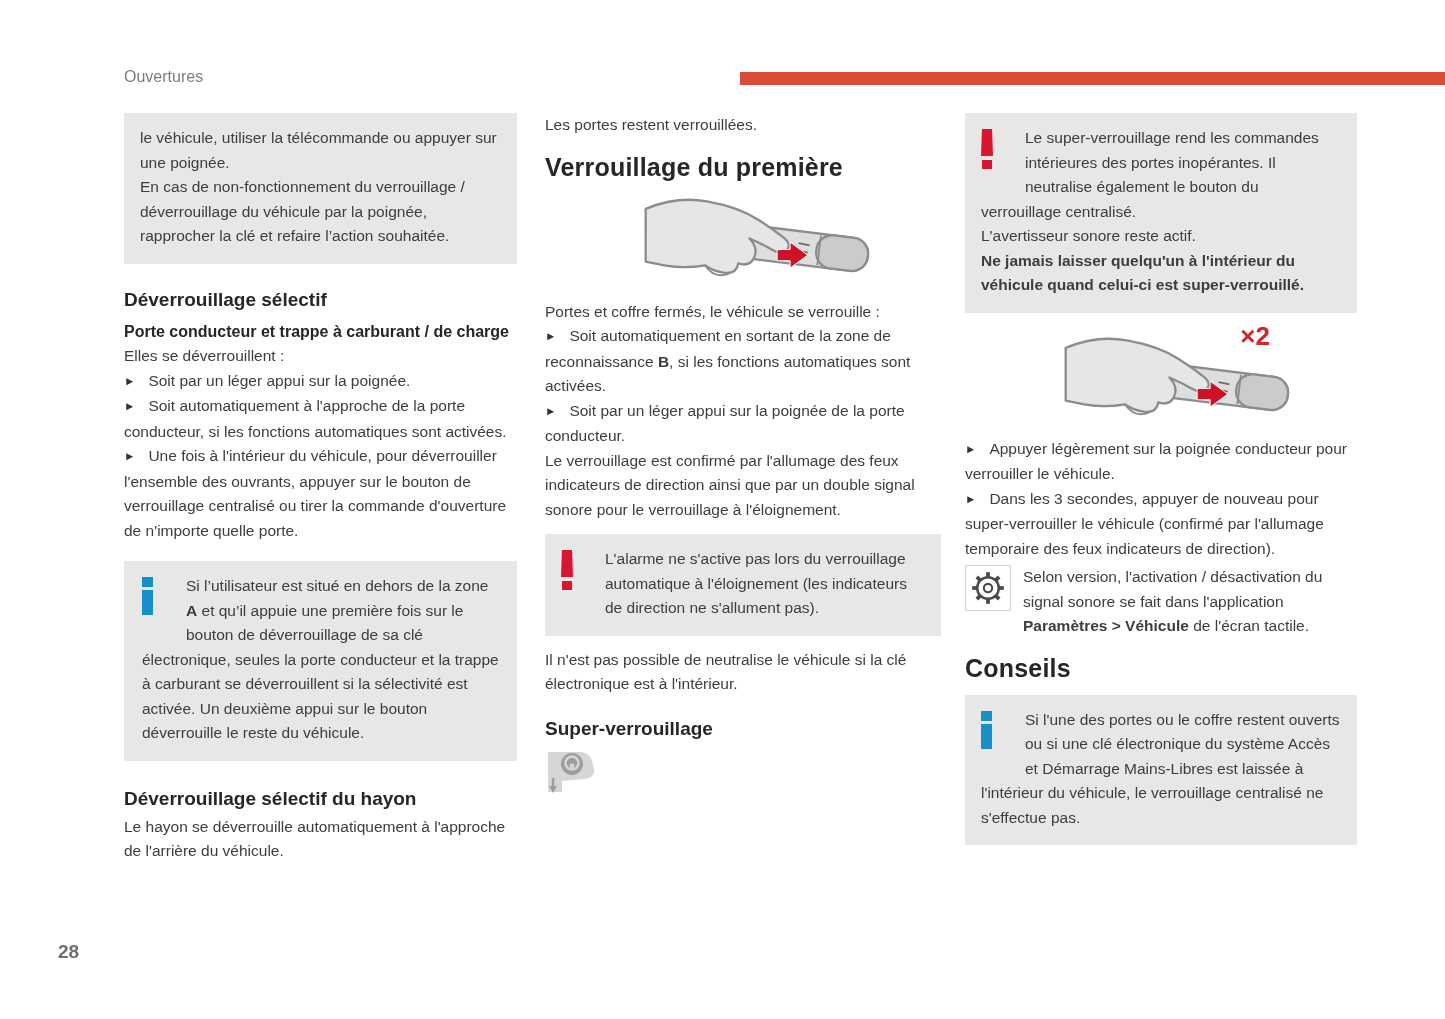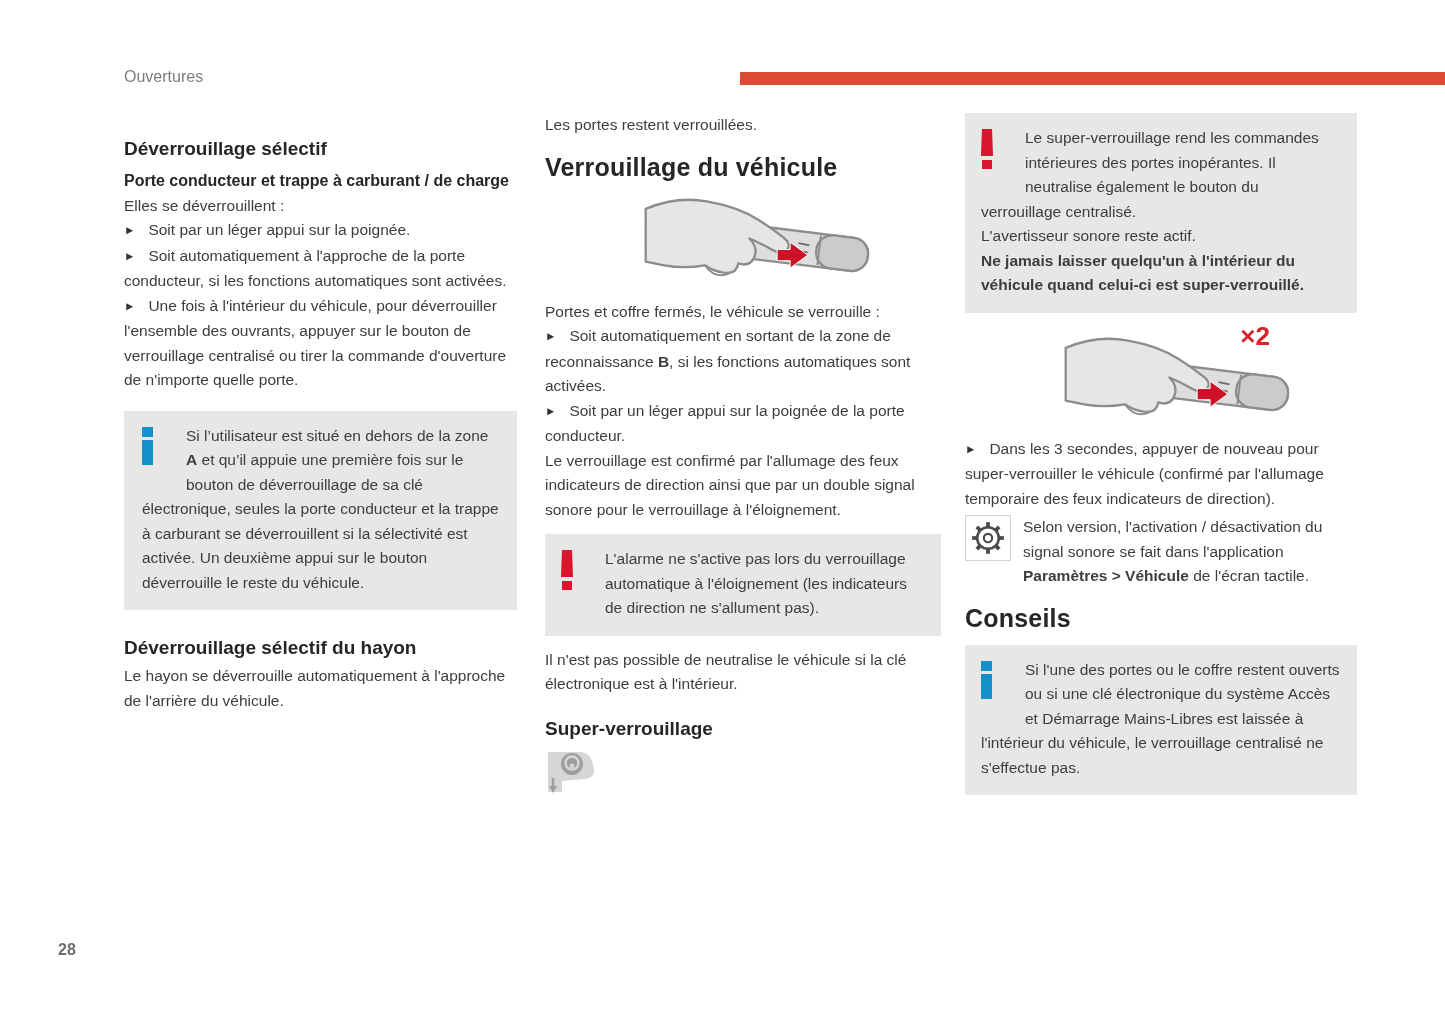--- a/index.html
+++ b/index.html
@@ -34,36 +34,40 @@
   .i-icon .stem{width:11px;height:25px;background:var(--info-blue);margin-top:3px;}
   .w-icon .bar{width:12px;height:27px;background:var(--warning-red);clip-path:polygon(8% 0,92% 0,100% 100%,0 100%);}
   .w-icon .dot{width:10px;height:9px;background:var(--warning-red);margin-top:4px;margin-left:1px;}
 
   .gear-float{float:left;width:58px;height:52px;}
   .gear-box{width:46px;height:46px;border:1px solid #d2d2d2;background:#fff;display:flex;align-items:center;justify-content:center;}
 
   .illu{position:relative;}
   .x2{position:absolute;top:-4px;right:28px;color:#d8232a;font-weight:bold;font-size:26px;line-height:26px;}
 
-  .page-num{position:absolute;left:58px;top:941px;font-size:16px;font-weight:bold;color:#6e6e6e;}
+  .page-num{position:absolute;left:58px;top:941px;font-size:19px;font-weight:bold;color:#6e6e6e;}
 
   .mt4{margin-top:4px;} .mt8{margin-top:8px;} .mt12{margin-top:12px;}
   .mt14{margin-top:14px;} .mt18{margin-top:18px;padding-left:18px;} .mt20{margin-top:20px;}
   .mt24{margin-top:24px;} .mt26{margin-top:26px;}
 </style>
 </head>
 <body>
 
 <div class="page">
 
   <div class="running-head">Ouvertures</div>
   <div class="accent-rule"></div>
 
   <div class="col" id="col1">
 
+    <div class="gbox">
+      <p>le véhicule, utiliser la télécommande ou appuyer sur une poignée.</p>
+      <p>En cas de non-fonctionnement du verrouillage / déverrouillage du véhicule par la poignée, rapprocher la clé et refaire l’action souhaitée.</p>
+    </div>
 
     <h2 class="mt24">Déverrouillage sélectif</h2>
     <h3 class="mt8">Porte conducteur et trappe à carburant / de charge</h3>
     <p>Elles se déverrouillent :</p>
 
     <p class="bullet"><span class="tri">►</span><span>Soit par un léger appui sur la poignée.</span></p>
     <p class="bullet"><span class="tri">►</span><span>Soit automatiquement à l'approche de la porte conducteur, si les fonctions automatiques sont activées.</span></p>
     <p class="bullet"><span class="tri">►</span><span>Une fois à l'intérieur du véhicule, pour déverrouiller l'ensemble des ouvrants, appuyer sur le bouton de verrouillage centralisé ou tirer la commande d'ouverture de n'importe quelle porte.</span></p>
 
     <div class="gbox mt18">
@@ -75,21 +79,21 @@
     </div>
 
     <h2 class="mt26">Déverrouillage sélectif du hayon</h2>
     <p class="mt4">Le hayon se déverrouille automatiquement à l'approche de l'arrière du véhicule.</p>
   </div>
 
   <div class="col" id="col2">
 
     <p>Les portes restent verrouillées.</p>
 
-    <h1 class="mt14">Verrouillage du véhicule</h1>
+    <h1 class="mt14">Verrouillage du première</h1>
 
     <div class="illu" style="margin:12px 0 6px 98px;width:235px;height:100px;">
       <svg width="235" height="100" viewBox="0 0 240 108">
         <g transform="rotate(7 160 62)">
           <rect x="88" y="40" width="148" height="36" rx="17" fill="#dedede" stroke="#8c8c8c" stroke-width="2.5"></rect>
           <rect x="180" y="40" width="56" height="36" rx="17" fill="#cbcbcb" stroke="#8c8c8c" stroke-width="2.5"></rect>
           <line x1="183" y1="42" x2="183" y2="74" stroke="#8c8c8c" stroke-width="2"></line>
           <line x1="160" y1="53" x2="172" y2="54" stroke="#6a6a6a" stroke-width="2"></line>
           <line x1="159" y1="61" x2="171" y2="62" stroke="#6a6a6a" stroke-width="2"></line>
         </g>
@@ -149,20 +153,21 @@
           <line x1="183" y1="42" x2="183" y2="74" stroke="#8c8c8c" stroke-width="2"></line>
           <line x1="160" y1="53" x2="172" y2="54" stroke="#6a6a6a" stroke-width="2"></line>
           <line x1="159" y1="61" x2="171" y2="62" stroke="#6a6a6a" stroke-width="2"></line>
         </g>
         <path d="M-4,16 Q30,2 62,8 Q96,14 118,28 Q134,38 146,48 Q154,55 148,61 Q142,66 132,60 Q120,53 108,48 Q118,58 113,69 Q108,79 96,75 Q94,87 80,85 Q68,83 60,77 Q38,81 16,77 L-4,73 Z" fill="#e6e6e6" stroke="#8c8c8c" stroke-width="2.5" stroke-linejoin="round"></path>
         <path d="M60,77 Q70,92 86,86" fill="none" stroke="#8c8c8c" stroke-width="2"></path>
         <path d="M138,60 h14 v-8 l19,14 -19,14 v-8 h-14 z" fill="#ce1126" stroke="#ffffff" stroke-width="1"></path>
       </svg>
     </div>
 
+    <p class="bullet"><span class="tri">►</span><span>Appuyer légèrement sur la poignée conducteur pour verrouiller le véhicule.</span></p>
     <p class="bullet"><span class="tri">►</span><span>Dans les 3 secondes, appuyer de nouveau pour super-verrouiller le véhicule (confirmé par l'allumage temporaire des feux indicateurs de direction).</span></p>
 
     <div class="mt4">
       <div class="gear-float">
         <div class="gear-box">
           <svg width="40" height="40" viewBox="0 0 48 48">
             <circle cx="24" cy="24" r="13" fill="none" stroke="#4a4a4a" stroke-width="3"></circle>
             <circle cx="24" cy="24" r="5" fill="none" stroke="#4a4a4a" stroke-width="2.5"></circle>
             <g stroke="#4a4a4a" stroke-width="4.5">
               <line x1="37" y1="24" x2="43" y2="24"></line>

